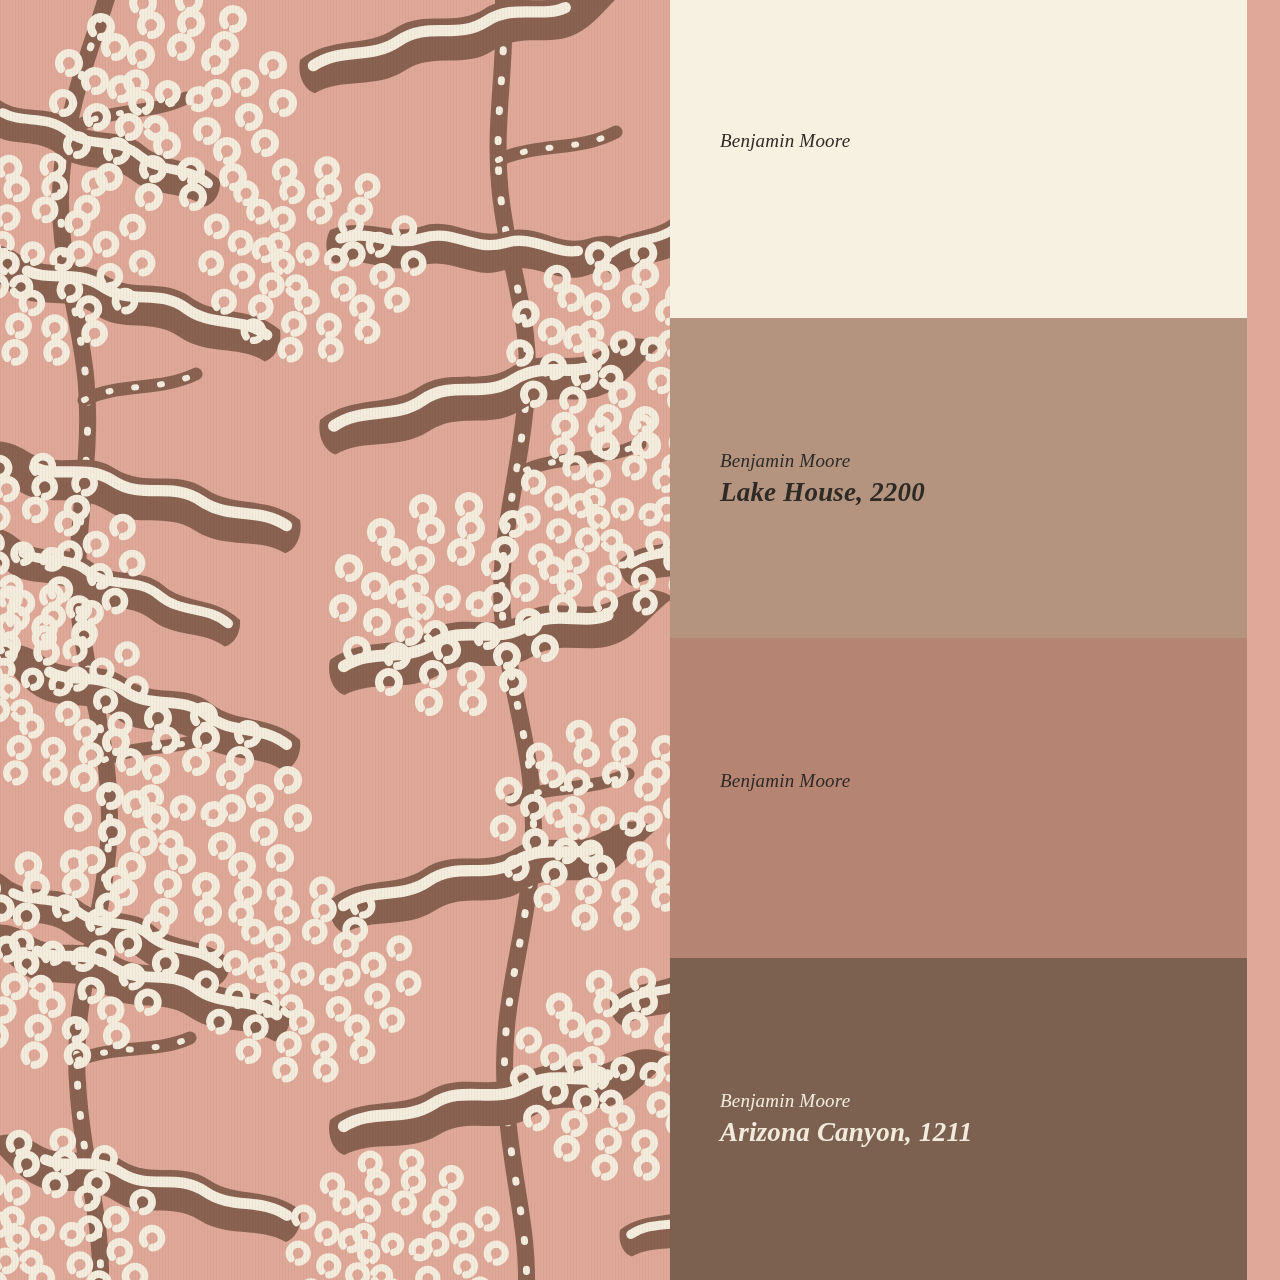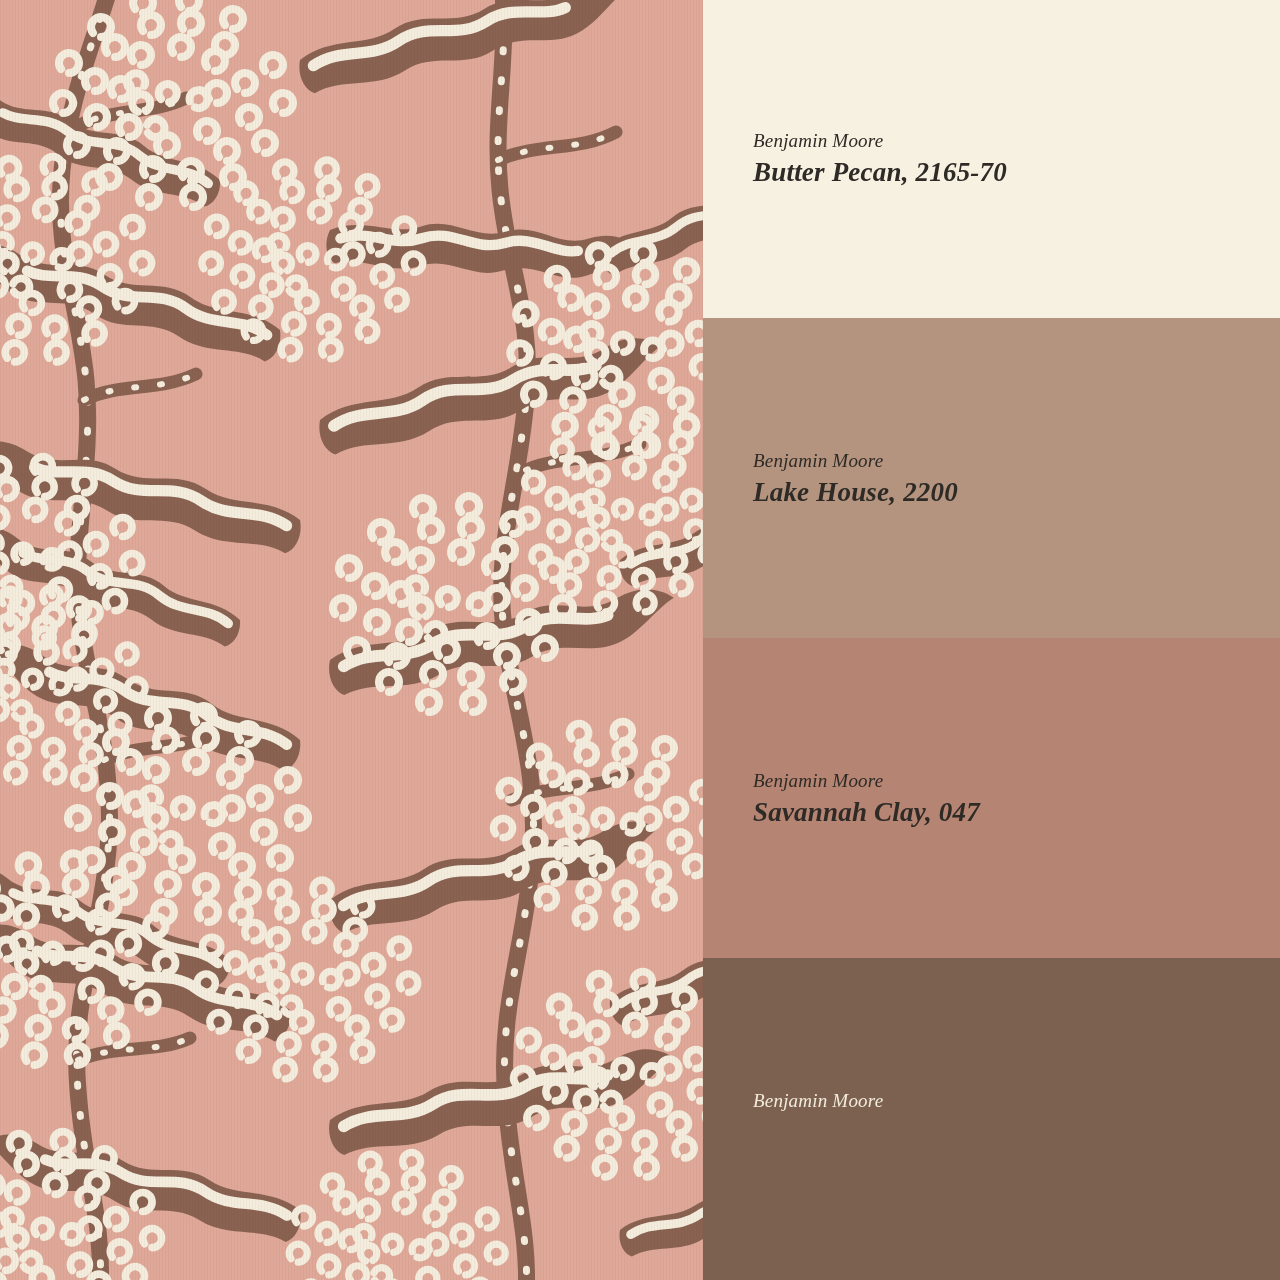--- a/index.html
+++ b/index.html
@@ -19,21 +19,21 @@
   .linen{
     position:absolute;inset:0;pointer-events:none;
     background-image:
       repeating-linear-gradient(0deg, rgba(255,255,255,0.085) 0px, rgba(255,255,255,0.085) 1px, rgba(0,0,0,0.0) 1px, rgba(0,0,0,0.0) 3px),
       repeating-linear-gradient(90deg, rgba(0,0,0,0.055) 0px, rgba(0,0,0,0.055) 1px, rgba(0,0,0,0.0) 1px, rgba(0,0,0,0.0) 3px);
     mix-blend-mode:multiply;opacity:.55;
   }
 
   
   #swatches{
-    position:absolute;left:703px;top:0;width:577px;height:1280px;
+    position:absolute;left:670px;top:0;width:577px;height:1280px;
   }
   .swatch{position:relative;width:100%;box-sizing:border-box;}
   .swatch .label-block{
     position:absolute;left:50px;
   }
   .brand{
     font-style:italic;font-size:19px;letter-spacing:.2px;
     line-height:1.15;margin:0 0 5px 0;display:block;
   }
   .cname{
@@ -188,38 +188,37 @@
       </g>
     </svg>
     <div class="linen"></div>
   </div>
 
   <div id="swatches">
 
     <div class="swatch" id="sw0" style="background: rgb(247, 241, 225); height: 318px;">
       <div class="label-block" id="lb0" style="top: 130px; color: rgb(46, 42, 38);">
         <span class="brand">Benjamin Moore</span>
-        <span class="cname">Butter Pecan, 2165-70</span>
       </div>
     </div>
 
     <div class="swatch" id="sw1" style="background: rgb(180, 148, 127); height: 320px;">
       <div class="label-block" id="lb1" style="top: 132px; color: rgb(46, 42, 38);">
         <span class="brand">Benjamin Moore</span>
         <span class="cname">Lake House, 2200</span>
       </div>
     </div>
 
     <div class="swatch" id="sw2" style="background: rgb(181, 132, 114); height: 320px;">
       <div class="label-block" id="lb2" style="top: 132px; color: rgb(46, 42, 38);">
         <span class="brand">Benjamin Moore</span>
-        <span class="cname">Savannah Clay, 047</span>
       </div>
     </div>
 
     <div class="swatch" id="sw3" style="background: rgb(124, 97, 80); height: 322px;">
       <div class="label-block" id="lb3" style="top: 132px; color: rgb(242, 235, 219);">
         <span class="brand">Benjamin Moore</span>
+        <span class="cname">Arizona Canyon, 1211</span>
       </div>
     </div>
 
   </div>
 </div>
 
 </body></html>

